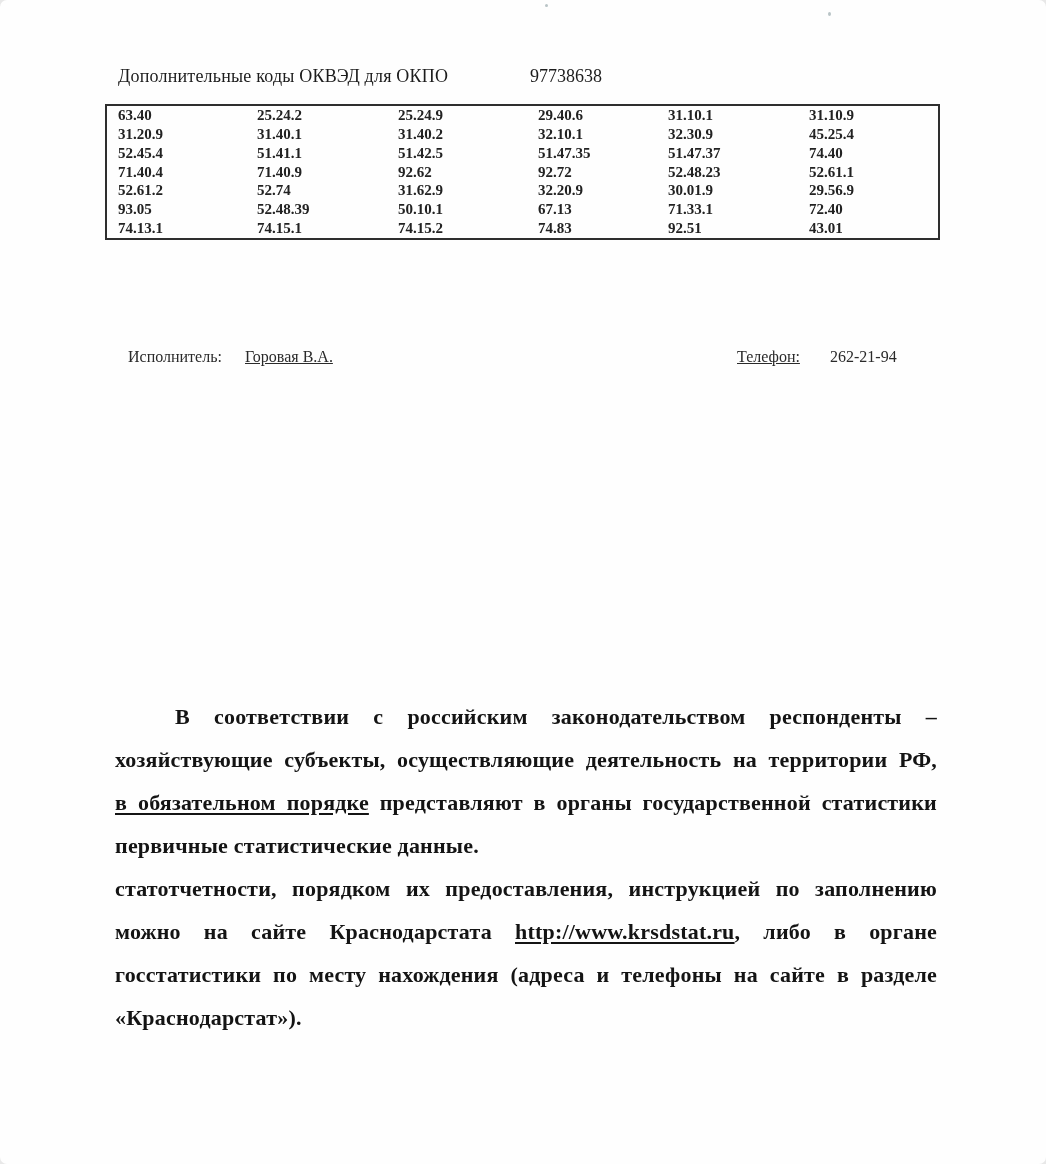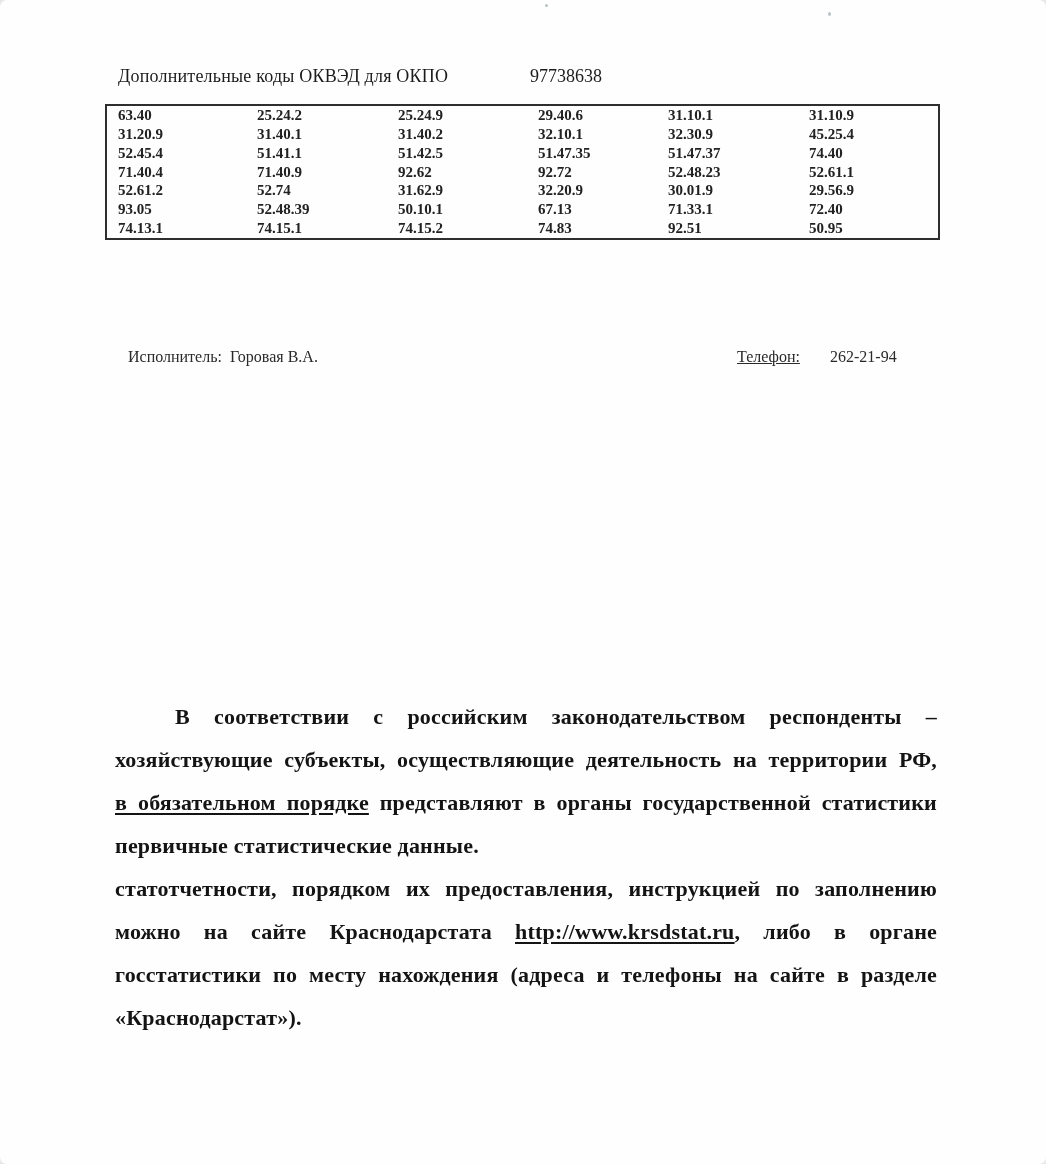--- a/index.html
+++ b/index.html
@@ -25,21 +25,21 @@
     font-size:15px;font-weight:bold;color:#222;padding-left:40px;
   }
   .codes-table td{
     padding:0 0 0 11px;height:18px;
     vertical-align:middle;line-height:1;
     white-space:nowrap;overflow:hidden;
   }
   
   .contact-line{position:absolute;top:348px;left:0;width:100%;height:22px;font-size:16px;color:#2a2a2a;}
   .contact-line .executor-label{position:absolute;left:128px;top:0;}
-  .contact-line .executor-name{position:absolute;left:230px;top:0;}
+  .contact-line .executor-name{position:absolute;left:245px;top:0;text-decoration:underline;}
   .contact-line .phone-label{position:absolute;left:737px;top:0;text-decoration:underline;}
   .contact-line .phone-number{position:absolute;left:830px;top:0;}
   
   .body-text{
     position:absolute;left:115px;top:695px;width:822px;
     font-size:22px;font-weight:bold;color:#141414;
     letter-spacing:.2px;
   }
   .body-text .line{
     display:block;line-height:43px;height:43px;
@@ -123,21 +123,21 @@
           <td>67.13</td>
           <td>71.33.1</td>
           <td>72.40</td>
         </tr>
         <tr>
           <td>74.13.1</td>
           <td>74.15.1</td>
           <td>74.15.2</td>
           <td>74.83</td>
           <td>92.51</td>
-          <td>50.95</td>
+          <td>43.01</td>
         </tr>
       </tbody>
   </table>
 
   <div class="contact-line">
     <span class="executor-label">Исполнитель:</span>
     <span class="executor-name">Горовая В.А.</span>
     <span class="phone-label">Телефон:</span>
     <span class="phone-number">262-21-94</span>
   </div>

